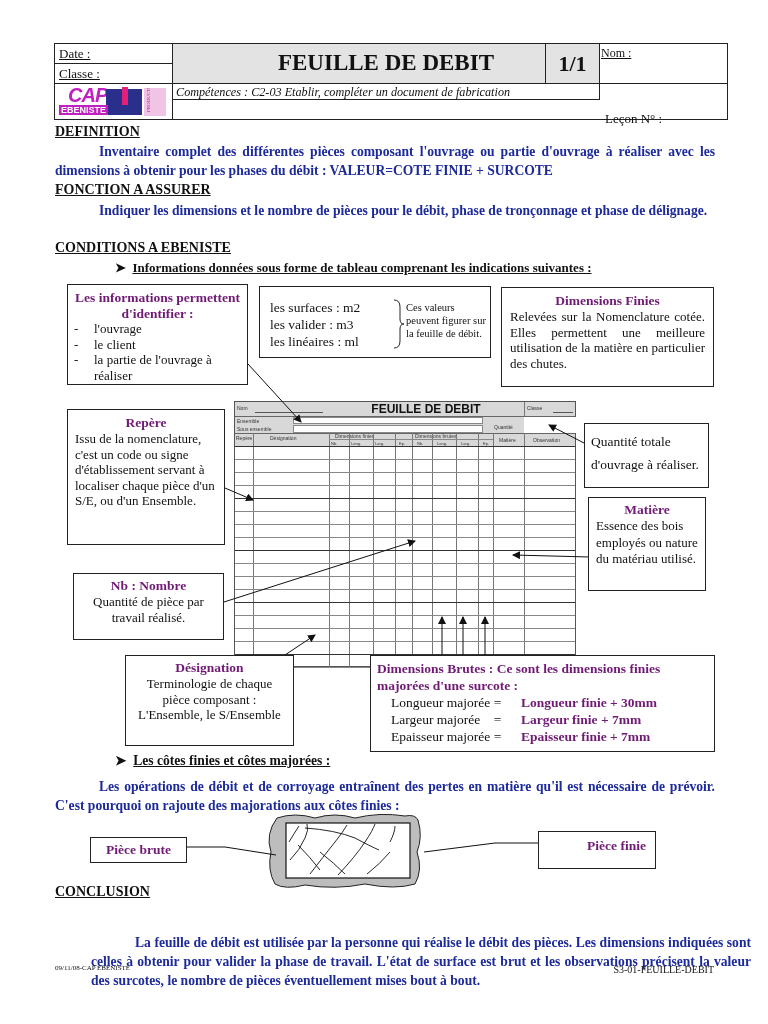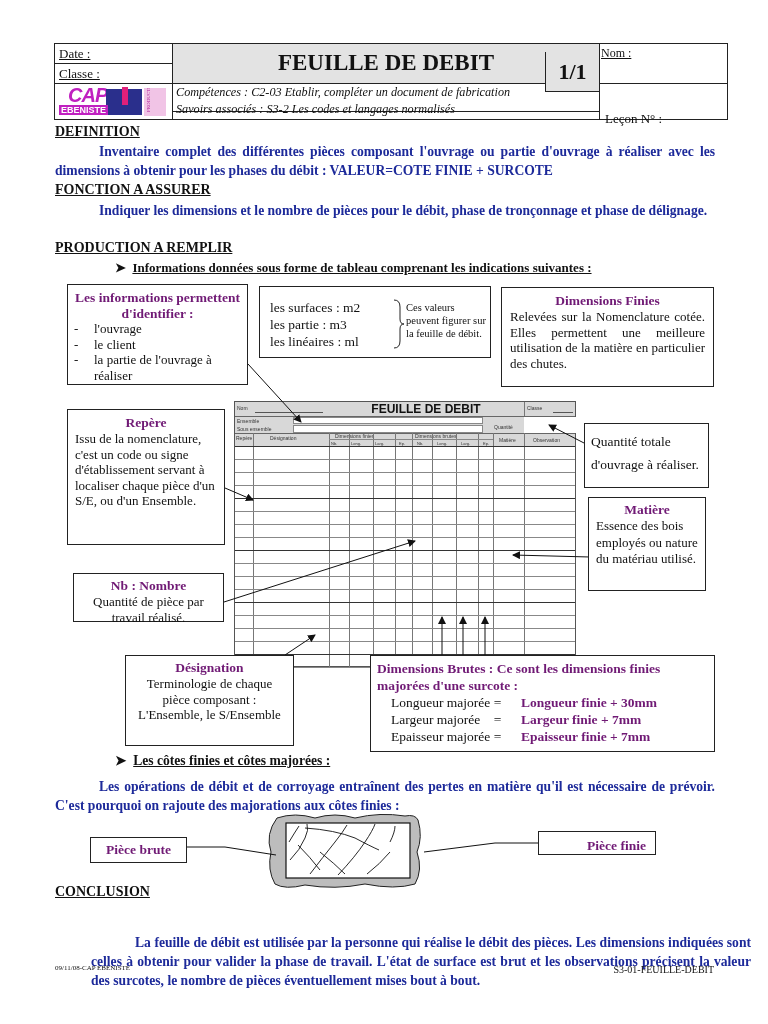--- a/index.html
+++ b/index.html
@@ -34,76 +34,73 @@
 <div id="header">
   <div class="hcell" style="left:0;top:0;width:118px;height:20px;">
     <span class="abs u" style="left:4px;top:2px;font-size:13px;">Date :</span>
   </div>
   <div class="hcell" style="left:0;top:20px;width:118px;height:20px;">
     <span class="abs u" style="left:4px;top:2px;font-size:13px;">Classe :</span>
   </div>
   <div class="hcell hgray" style="left:118px;top:0;width:427px;height:40px;">
     <div class="abs b" style="left:0;width:100%;top:6px;text-align:center;font-size:23px;">FEUILLE DE DEBIT</div>
   </div>
-  <div class="hcell hgray" style="left:490px;top:8px;width:55px;height:40px;border-left:1px solid #222;">
+  <div class="hcell hgray" style="left:490px;top:0;width:55px;height:40px;border-left:1px solid #222;">
     <div class="abs b" style="left:0;width:100%;top:7px;text-align:center;font-size:22px;">1/1</div>
   </div>
   <div class="hcell" style="left:545px;top:0;width:127px;height:40px;border-right:none;">
     <span class="abs u" style="left:1px;top:2px;font-size:12px;">Nom :</span>
   </div>
   <div class="hcell" style="left:0;top:40px;width:118px;height:35px;border-bottom:none;">
     <div class="abs" style="left:3px;top:2px;width:110px;height:31px;">
       <div class="abs b" style="left:2px;top:-2px;font-family:'Liberation Sans',sans-serif;font-style:italic;font-size:20px;color:#c020c0;letter-spacing:-1px;margin-left:8px;">CAP</div>
       <div class="abs" style="left:48px;top:3px;width:36px;height:26px;background:#2a2f8c;"></div>
       <div class="abs" style="left:64px;top:1px;width:6px;height:18px;background:#e0207a;"></div>
       <div class="abs b" style="left:1px;top:19px;font-family:'Liberation Sans',sans-serif;font-size:9px;color:#fff;background:#c020c0;padding:0 2px;">EBENISTE</div>
       <div class="abs" style="left:86px;top:2px;width:22px;height:28px;background:#f1c4e6;overflow:hidden;">
         <div style="transform:rotate(-90deg) translate(-24px,2px);transform-origin:left top;font-size:5px;color:#b0209a;white-space:nowrap;">PRODUCTION</div>
       </div>
     </div>
   </div>
-  <div class="hcell" style="left:118px;top:40px;width:427px;height:28px;">
+  <div class="hcell" style="left:118px;top:40px;width:427px;height:16px;">
     <div class="abs" style="left:3px;top:1px;font-style:italic;font-size:12.2px;">Compétences : C2-03 Etablir, compléter un document de fabrication</div>
-  </div>
-  <div class="hcell" style="left:118px;top:58px;width:427px;height:17px;border-bottom:none;">
-    <div class="abs" style="left:3px;top:0px;font-style:italic;font-size:12.2px;">Savoirs associés : S3-2 Les codes et langages normalisés</div>
   </div>
   <div class="abs" style="left:545px;top:40px;width:127px;height:35px;">
     <span class="abs" style="left:5px;top:10px;font-size:13px;margin-top:17px;">Leçon N° :</span>
   </div>
 </div>
 
 <div class="sect" style="top:124px;">DEFINITION</div>
 <div class="para" style="top:142px;"><span class="indent"></span><span>Inventaire complet des différentes pièces composant l'ouvrage ou partie d'ouvrage à réaliser avec les dimensions à obtenir pour les phases du débit : VALEUR=COTE FINIE + SURCOTE</span></div>
 
 <div class="sect" style="top:182px;">FONCTION A ASSURER</div>
 <div class="para" style="top:201px;"><span class="indent"></span><span>Indiquer les dimensions et le nombre de pièces pour le débit, phase de tronçonnage et phase de délignage.</span></div>
 
-<div class="sect" style="top:240px;">PRODUCTION A REMPLIR</div>
+<div class="sect" style="top:240px;">CONDITIONS A EBENISTE</div>
 <div class="abs b" style="left:115px;top:260px;font-size:13px;">
   <span>➤</span>&nbsp;
   <span class="u">Informations données sous forme de tableau comprenant les indications suivantes :</span>
 </div>
 
 <div class="box" style="left:67px;top:284px;width:181px;height:101px;">
   <div class="b blue ctext" style="text-align:center;margin-top:5px;font-size:13.5px;">Les informations permettent d'identifier :</div>
   <div class="ctext" style="padding-left:6px;">
     <div><span style="display:inline-block;width:20px;">-</span><span>l'ouvrage</span></div>
     <div><span style="display:inline-block;width:20px;">-</span><span>le client</span></div>
     <div style="display:flex;">
         <span style="display:inline-block;width:20px;flex:none;">-</span>
         <span style="width:145px;">la partie de l'ouvrage à réaliser</span>
       </div>
   </div>
 </div>
 
 <div class="box" style="left:259px;top:286px;width:232px;height:72px;">
   <div class="abs ctext" style="left:10px;top:12px;font-size:13.5px;line-height:17px;">
     <div>les surfaces : m2</div>
-    <div>les partie : m3</div>
+    <div>les valider : m3</div>
     <div>les linéaires : ml</div>
   </div>
   <svg class="abs" style="left:132px;top:12px;" width="14" height="50">
     <path d="M2 1 Q8 1 8 8 L8 20 Q8 25 12 25 Q8 25 8 30 L8 42 Q8 49 2 49" fill="none" stroke="#222" stroke-width="1"></path>
   </svg>
   <div class="abs" style="left:146px;top:14px;width:82px;font-size:10.5px;line-height:13px;">Ces valeurs peuvent figurer sur la feuille de débit.</div>
 </div>
 
 <div class="box" style="left:501px;top:287px;width:213px;height:100px;">
   <div class="b blue" style="text-align:center;margin-top:5px;font-size:13.5px;">Dimensions Finies</div>
@@ -201,21 +198,21 @@
 
 <div class="box" style="left:584px;top:423px;width:125px;height:65px;">
   <div class="ctext" style="padding:6px 6px;font-size:13.5px;line-height:23px;">Quantité totale d'ouvrage à réaliser.</div>
 </div>
 
 <div class="box" style="left:588px;top:497px;width:118px;height:94px;">
   <div class="b blue" style="text-align:center;margin-top:4px;font-size:13.5px;">Matière</div>
   <div class="ctext" style="padding:0 7px;line-height:16.5px;">Essence des bois employés ou nature du matériau utilisé.</div>
 </div>
 
-<div class="box" style="left:73px;top:573px;width:151px;height:49px;">
+<div class="box" style="left:73px;top:573px;width:151px;height:67px;">
   <div class="b blue" style="text-align:center;margin-top:4px;font-size:13.5px;">Nb : Nombre</div>
   <div class="ctext" style="text-align:center;padding:0 4px;">Quantité de pièce par travail réalisé.</div>
 </div>
 
 <div class="box" style="left:125px;top:655px;width:169px;height:91px;">
   <div class="b blue" style="text-align:center;margin-top:4px;font-size:13.5px;">Désignation</div>
   <div class="ctext" style="text-align:center;padding:0 6px;">Terminologie de chaque pièce composant : L'Ensemble, le S/Ensemble</div>
 </div>
 
 <div class="box" style="left:370px;top:655px;width:345px;height:97px;">
@@ -251,21 +248,21 @@
   <line x1="0" y1="0" x2="0" y2="0"></line>
 </svg>
 <svg class="abs" style="left:0;top:0;pointer-events:none;" width="768" height="1024">
   <path d="M187 847 L225 847 L276 855" stroke="#111" stroke-width="1" fill="none"></path>
   <path d="M538 843 L495 843 L424 852" stroke="#111" stroke-width="1" fill="none"></path>
 </svg>
 
 <div class="box" style="left:90px;top:837px;width:97px;height:26px;">
   <div class="b blue" style="text-align:center;margin-top:4px;font-size:13.5px;">Pièce brute</div>
 </div>
-<div class="box" style="left:538px;top:831px;width:118px;height:24px;padding-left:39px;">
+<div class="box" style="left:538px;top:831px;width:118px;height:38px;padding-left:39px;">
   <div class="b blue" style="text-align:center;margin-top:6px;font-size:13.5px;">Pièce finie</div>
 </div>
 
 <div class="sect" style="top:884px;">CONCLUSION</div>
 <div class="para" style="top:933px;margin-left:36px;"><span class="indent"></span><span>La feuille de débit est utilisée par la personne qui réalise le débit des pièces. Les dimensions indiquées sont celles à obtenir pour valider la phase de travail. L'état de surface est brut et les observations précisent la valeur des surcotes, le nombre de pièces éventuellement mises bout à bout.</span></div>
 
 <div class="abs" style="left:55px;top:964px;font-size:7px;">09/11/08-CAP EBENISTE</div>
 <div class="abs" style="right:54px;top:964px;font-size:10px;">S3-01-FEUILLE-DEBIT</div>
 
 </body></html>

